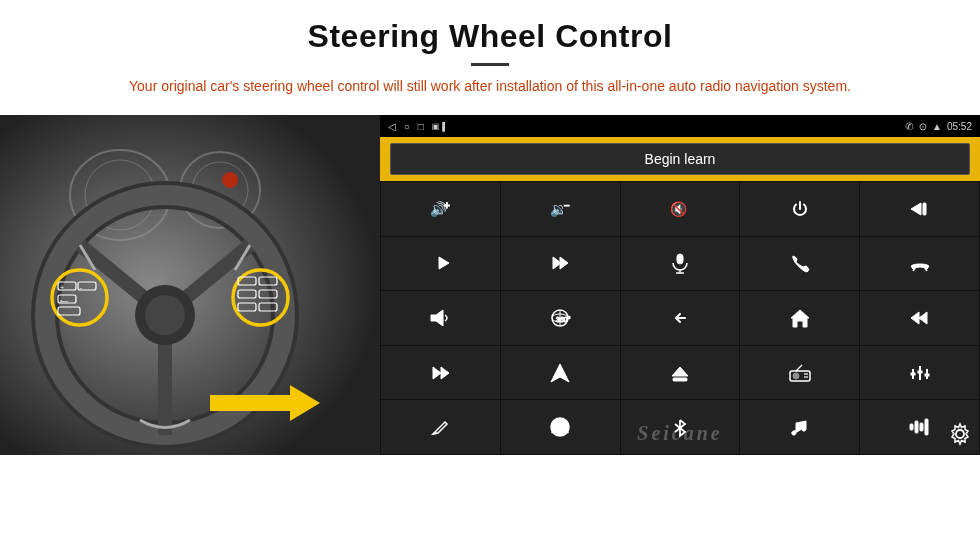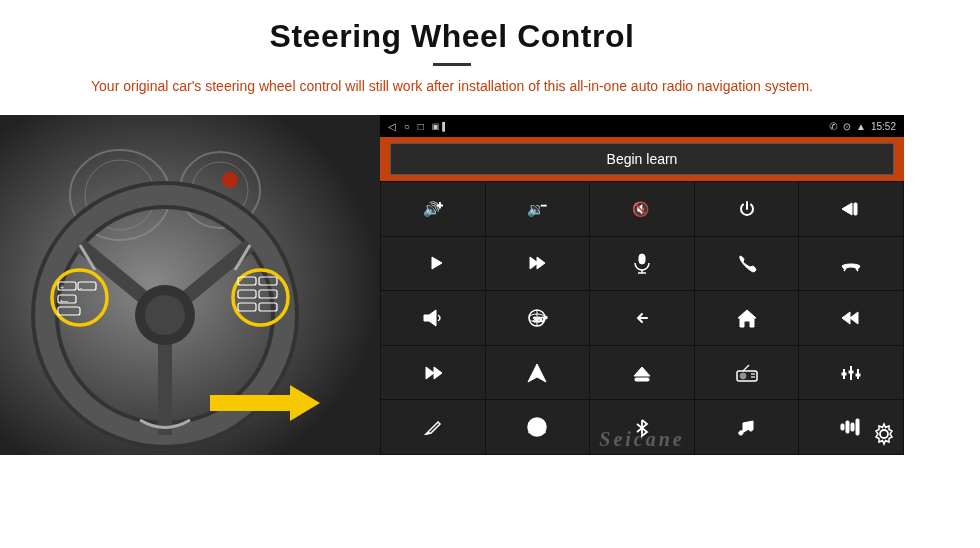--- a/index.html
+++ b/index.html
@@ -5,21 +5,21 @@
     * { margin: 0; padding: 0; box-sizing: border-box; }
     body {
       width: 980px;
       height: 548px;
       font-family: Arial, sans-serif;
       background: #fff;
       overflow: hidden;
     }
 
     .page-container {
-      width: 904px;
+      width: 980px;
       height: 548px;
       display: flex;
       flex-direction: column;
       align-items: flex-end;
       background: #fff;
     }
 
     .header-section {
       text-align: center;
       padding: 18px 40px 8px;
@@ -99,21 +99,21 @@
       display: flex;
       gap: 5px;
       align-items: center;
       color: #ccc;
       font-size: 10px;
     }
 
     
     .begin-learn-row {
       padding: 6px 10px;
-      background: #c2410c;
+      background: #eab308;
     }
 
     .begin-learn-btn {
       width: 100%;
       background: #2a2a2a;
       border: 1px solid #555;
       color: #fff;
       font-size: 14px;
       padding: 7px;
       text-align: center;
@@ -227,21 +227,21 @@
         <div class="status-left">
           <span>◁</span>
           <span>○</span>
           <span>□</span>
           <span style="font-size:8px;">▣▐</span>
         </div>
         <div class="status-right">
           <span>✆</span>
           <span>⊙</span>
           <span>▲</span>
-          <span>15:52</span>
+          <span>05:52</span>
         </div>
       </div>
 
       <div class="begin-learn-row">
         <div class="begin-learn-btn">Begin learn</div>
       </div>
 
       <div class="icon-grid" style="position:relative;">
 
         <div class="icon-cell">
@@ -404,21 +404,21 @@
         </div>
         <div class="icon-cell">
           <svg width="24" height="22" viewBox="0 0 24 22" fill="#fff">
             <rect x="2" y="8" width="3" height="6" rx="1"></rect>
             <rect x="7" y="5" width="3" height="12" rx="1"></rect>
             <rect x="12" y="7" width="3" height="8" rx="1"></rect>
             <rect x="17" y="3" width="3" height="16" rx="1"></rect>
           </svg>
         </div>
 
-        <div style="position:absolute; bottom:4px; left:50%; transform:translateX(-50%); pointer-events:none; z-index:10;">
+        <div style="position:absolute; bottom:10px; left:50%; transform:translateX(-50%); pointer-events:none; z-index:10;">
           <span style="color:rgba(200,200,200,0.35); font-size:20px; font-style:italic; font-weight:bold; letter-spacing:3px; font-family:Georgia, serif;">Seicane</span>
         </div>
 
         <div style="position:absolute; bottom:5px; right:8px; z-index:10;">
           <svg width="24" height="24" viewBox="0 0 24 24" fill="none">
             <circle cx="12" cy="12" r="4" stroke="#fff" stroke-width="1.8"></circle>
             <path d="M12 2 L13.5 5.5 L17 4 L17 7.5 L20 9 L18 12 L20 15 L17 16.5 L17 20 L13.5 18.5 L12 22 L10.5 18.5 L7 20 L7 16.5 L4 15 L6 12 L4 9 L7 7.5 L7 4 L10.5 5.5 Z" stroke="#fff" stroke-width="1.5" fill="none"></path>
           </svg>
         </div>
 

